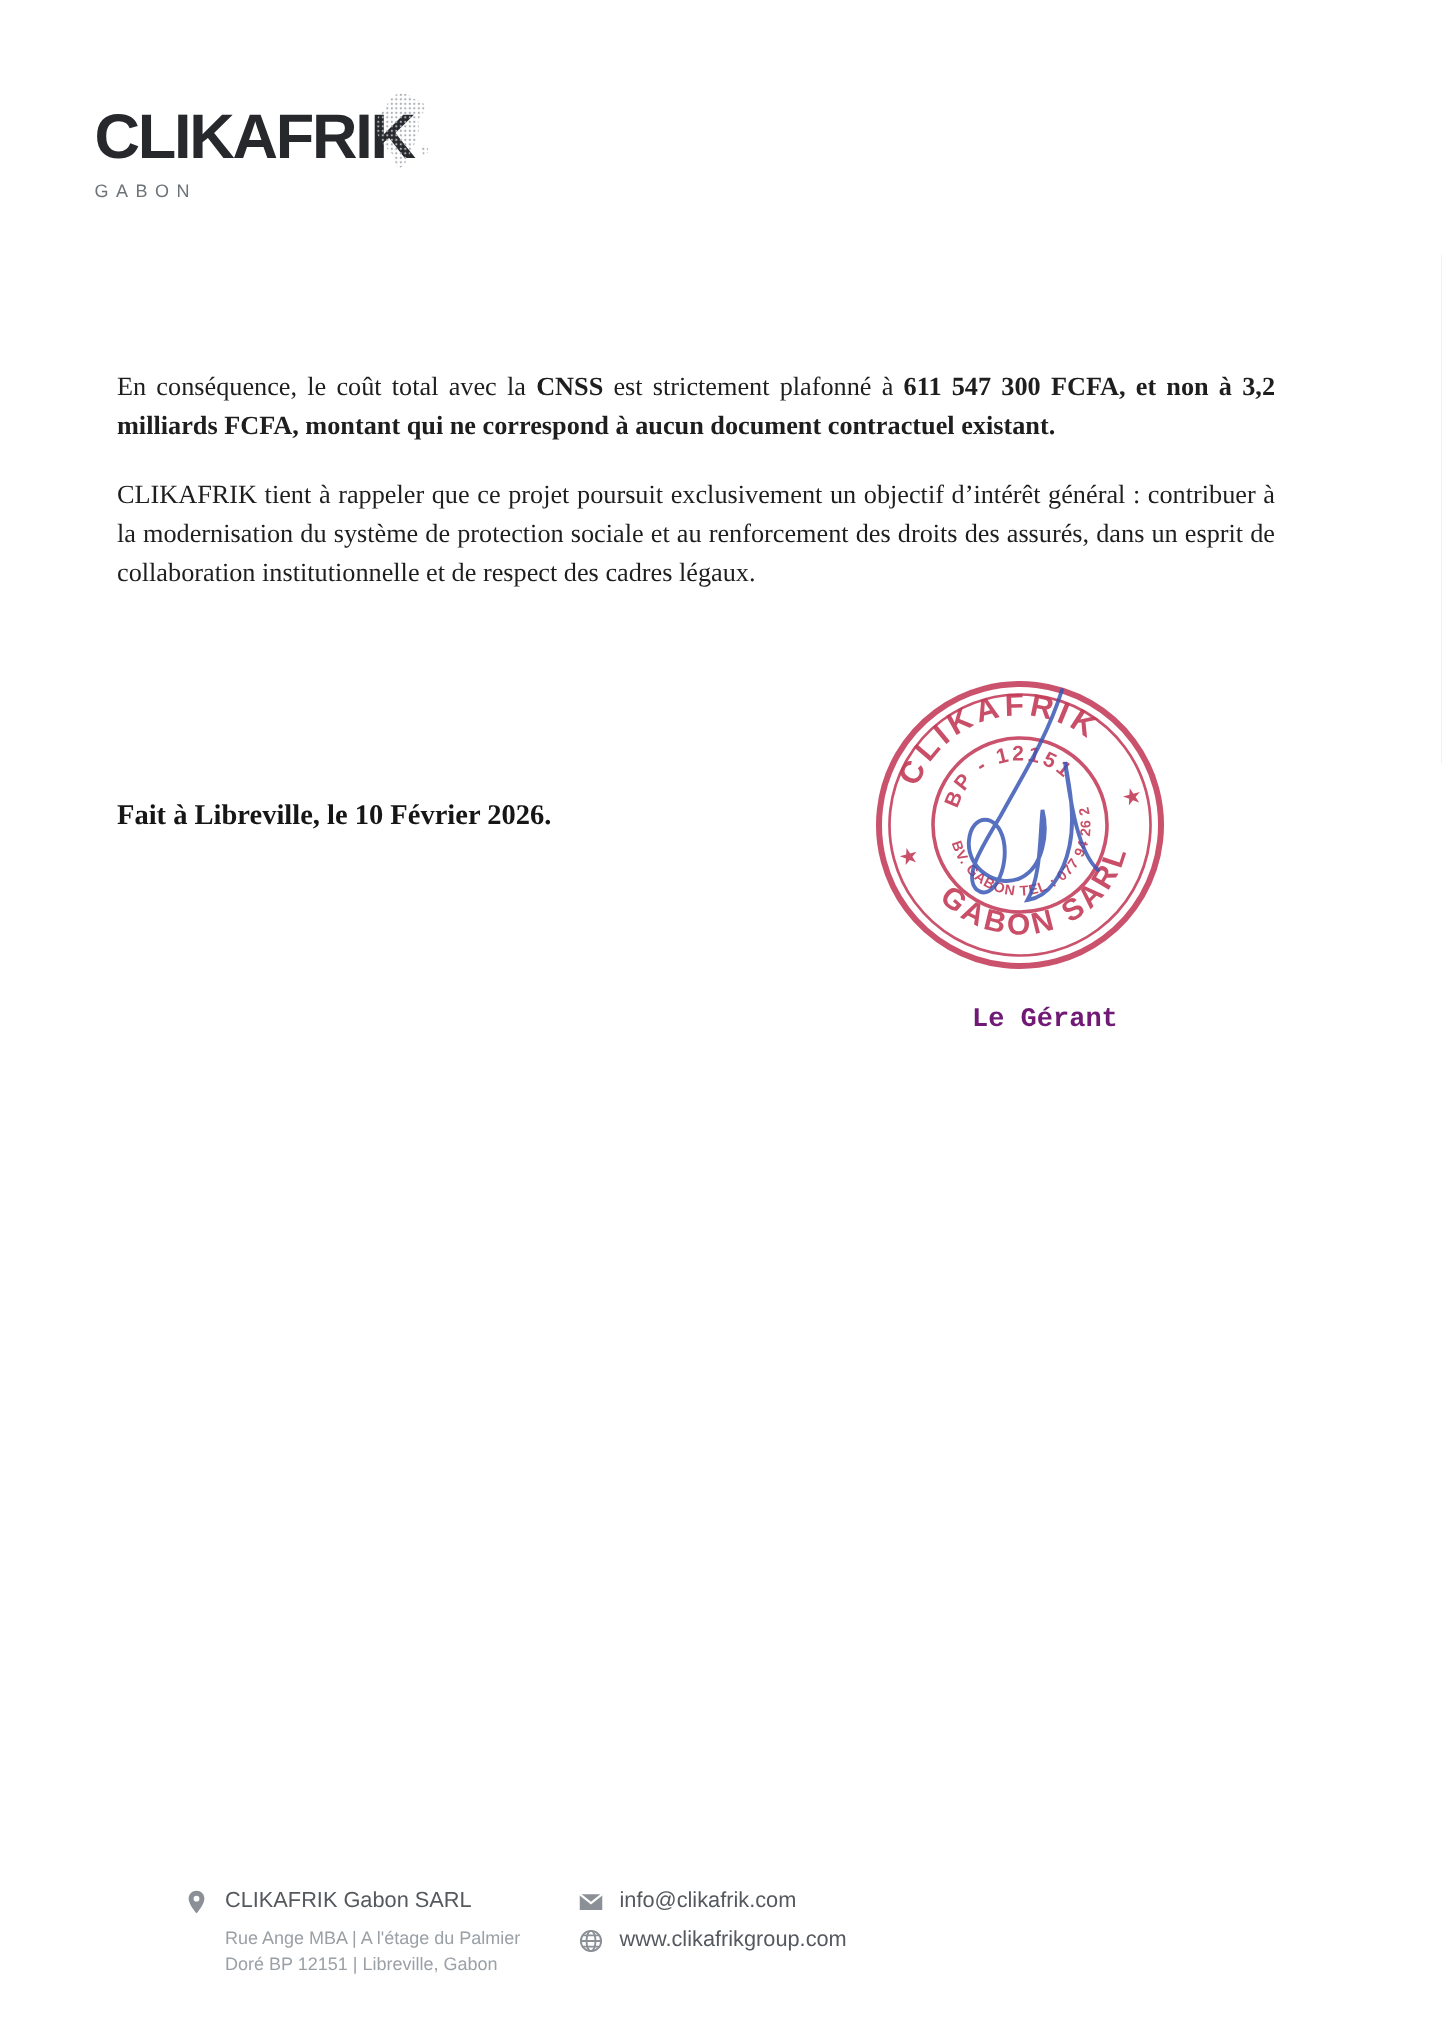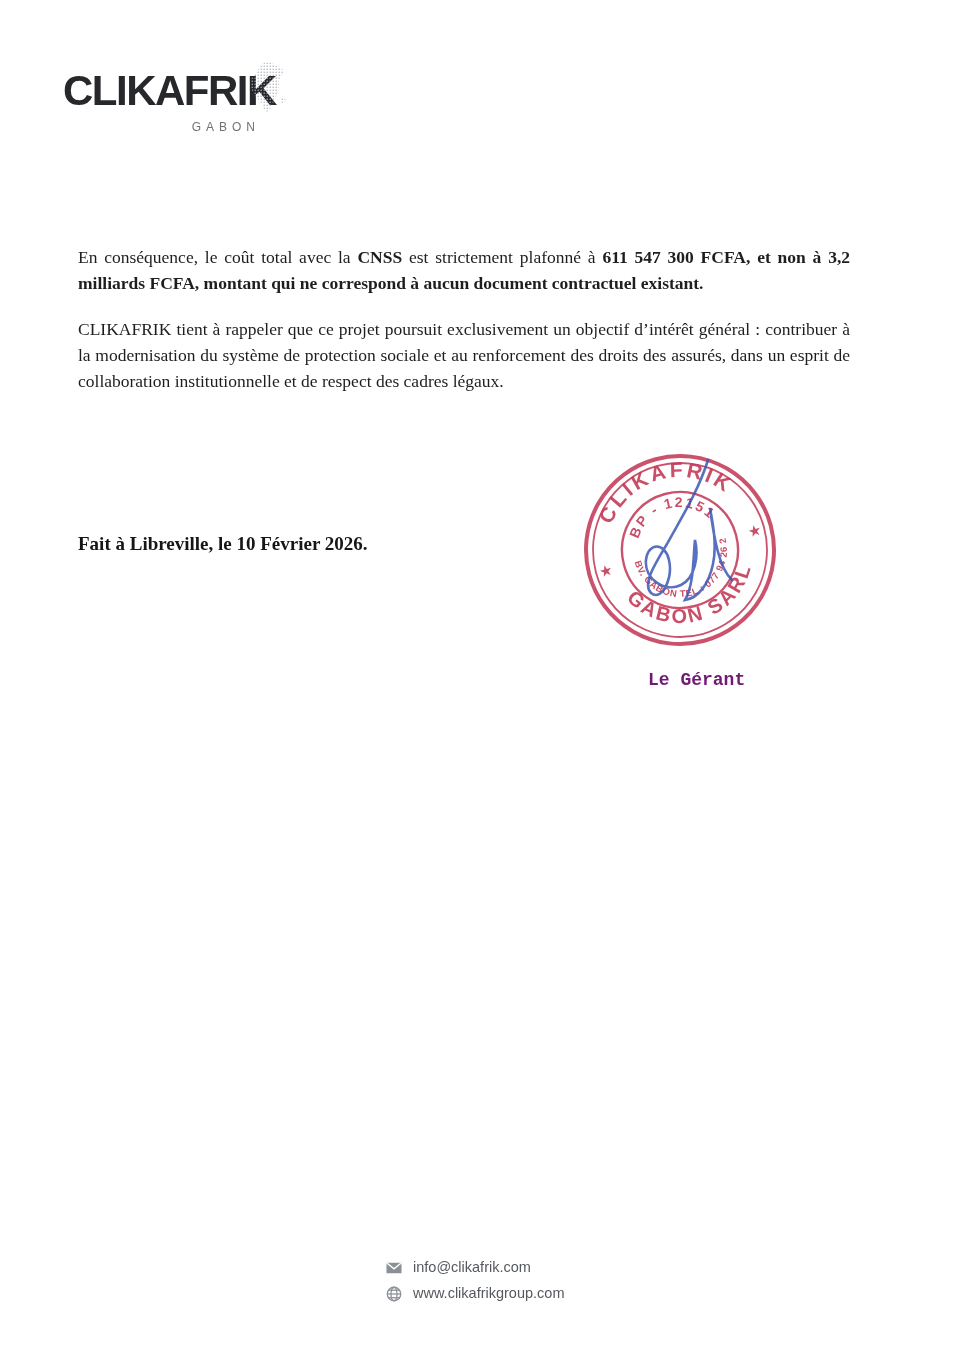--- a/index.html
+++ b/index.html
@@ -22,21 +22,21 @@
     letter-spacing:-1.5px;
     color:#26282c;
     line-height:1;
   }
   .africa-icon{position:absolute;left:185px;top:-8px;}
   .logo-sub{
     font-family:"Liberation Sans", sans-serif;
     font-size:12px;
     letter-spacing:5px;
     color:#6e7378;
-    text-align:right;
+    text-align:left;
     width:197px;
     margin-top:8px;
   }
 
   
   .para{
     position:absolute;
     left:78px;width:772px;
     font-size:17.5px;
     line-height:26px;
@@ -151,20 +151,33 @@
                  C 137,95 133,74 130,58
                  C 134,88 139,118 152,130" fill="none" stroke="#3a57b5" stroke-width="2.6" stroke-linecap="round" opacity="0.85"></path>
       </g>
     </svg>
   </div>
 
   <div class="role-line">Le Gérant</div>
 
   <div class="footer">
 
+    <div class="f-col addr">
+      <div class="f-row">
+        <span class="f-icon">
+          <svg width="18" height="18" viewBox="0 0 24 24">
+              <path d="M12,2 C8.1,2 5,5.1 5,9 c0,5.2 7,13 7,13 s7,-7.8 7,-13 C19,5.1 15.9,2 12,2 Z" fill="#8b9096"></path>
+              <circle cx="12" cy="9" r="2.6" fill="#ffffff"></circle>
+            </svg>
+        </span>
+        <span class="f-main">CLIKAFRIK Gabon SARL</span>
+      </div>
+      <div class="f-sub">Rue Ange MBA | A l'étage du Palmier</div>
+      <div class="f-sub">Doré BP 12151 | Libreville, Gabon</div>
+    </div>
 
     <div class="f-col net">
       <div class="f-row">
         <span class="f-icon">
           <svg width="18" height="18" viewBox="0 0 24 24">
               <path d="M2,5 h20 v14 h-20 Z" fill="#8b9096"></path>
               <path d="M2,5 L12,13 L22,5" fill="none" stroke="#ffffff" stroke-width="2"></path>
             </svg>
         </span>
         <span class="f-main">info@clikafrik.com</span>

